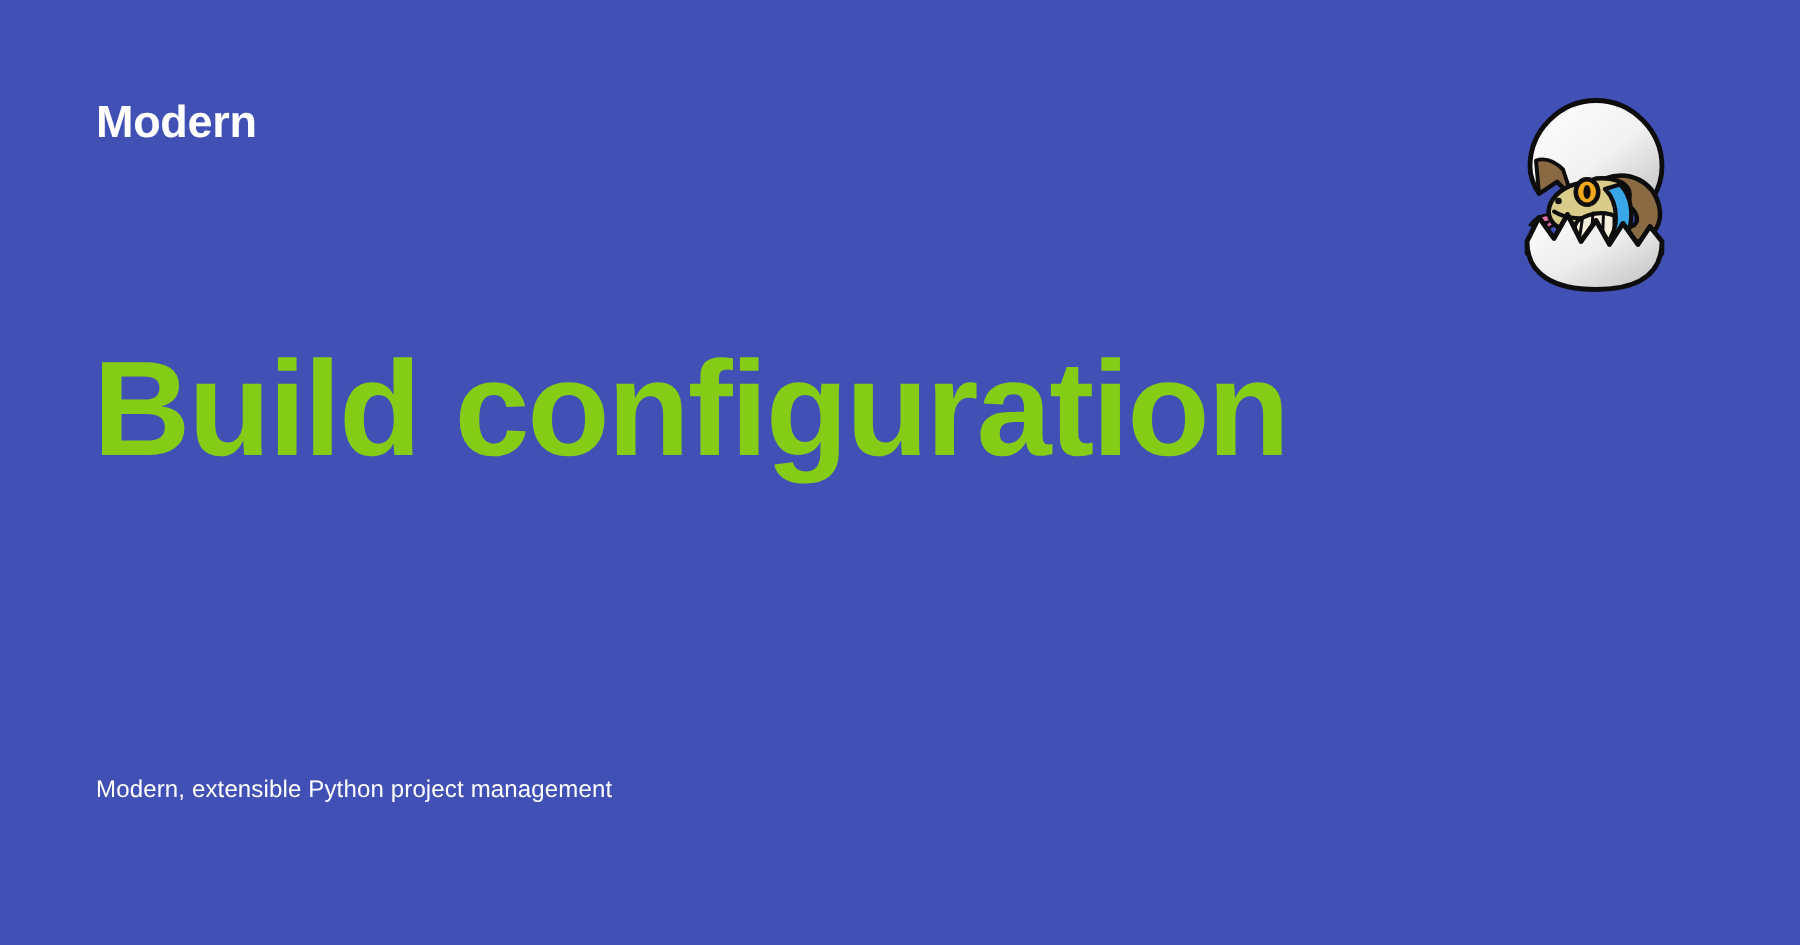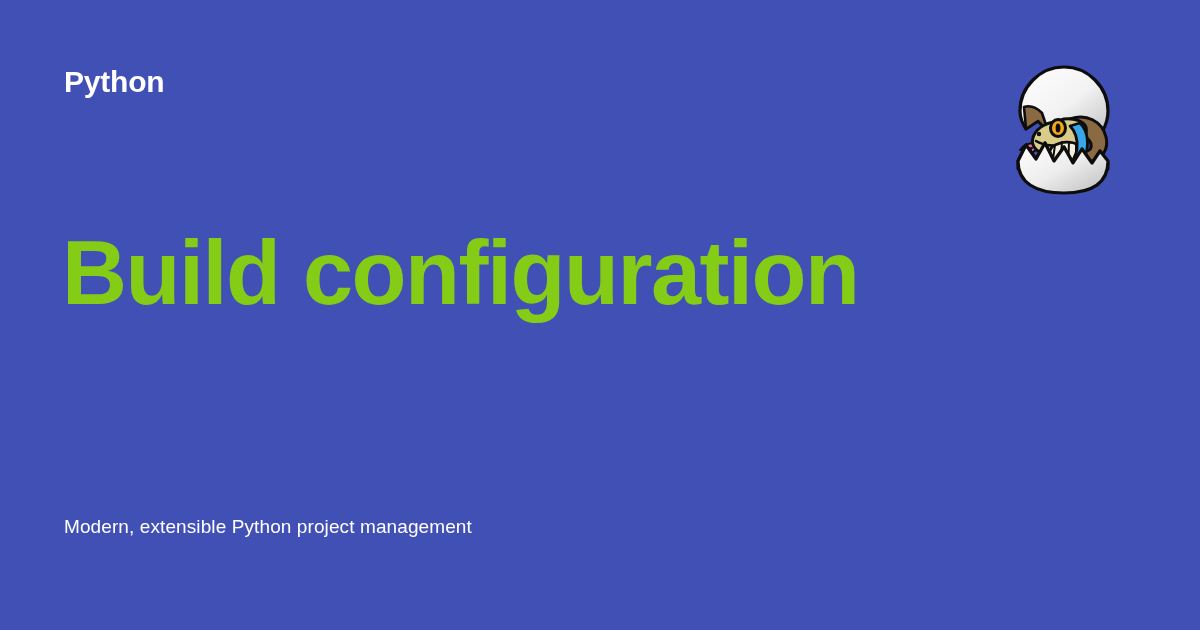--- a/index.html
+++ b/index.html
@@ -39,21 +39,21 @@
     font-weight: bold;
     color: #84cc16;
     line-height: 100px;
     letter-spacing: -1.5px;
     white-space: nowrap;
   }
   #page-subtitle {
     position: absolute;
     left: 64px;
     top: 512px;
-    font-size: 19px;
+    font-size: 16px;
     font-weight: normal;
     color: #ffffff;
     line-height: 30px;
     letter-spacing: 0.1px;
     white-space: nowrap;
   }
   #brand-logo {
     position: absolute;
     left: 1012px;
     top: 65px;
@@ -64,21 +64,21 @@
     display: block;
     width: 104px;
     height: 130px;
   }
 </style>
 </head>
 <body>
 
 <div id="card">
 
-  <div id="brand-name">Python</div>
+  <div id="brand-name">Modern</div>
 
   <h1 id="page-title">Build configuration</h1>
 
   <div id="page-subtitle">Modern, extensible Python project management</div>
 
   <div id="brand-logo">
     <svg viewBox="0 0 104 130" xmlns="http://www.w3.org/2000/svg" aria-hidden="true">
       <defs>
         <linearGradient id="shellTopGrad" x1="0" y1="0" x2="1" y2="1">
           <stop offset="0%" stop-color="#ffffff"></stop>

